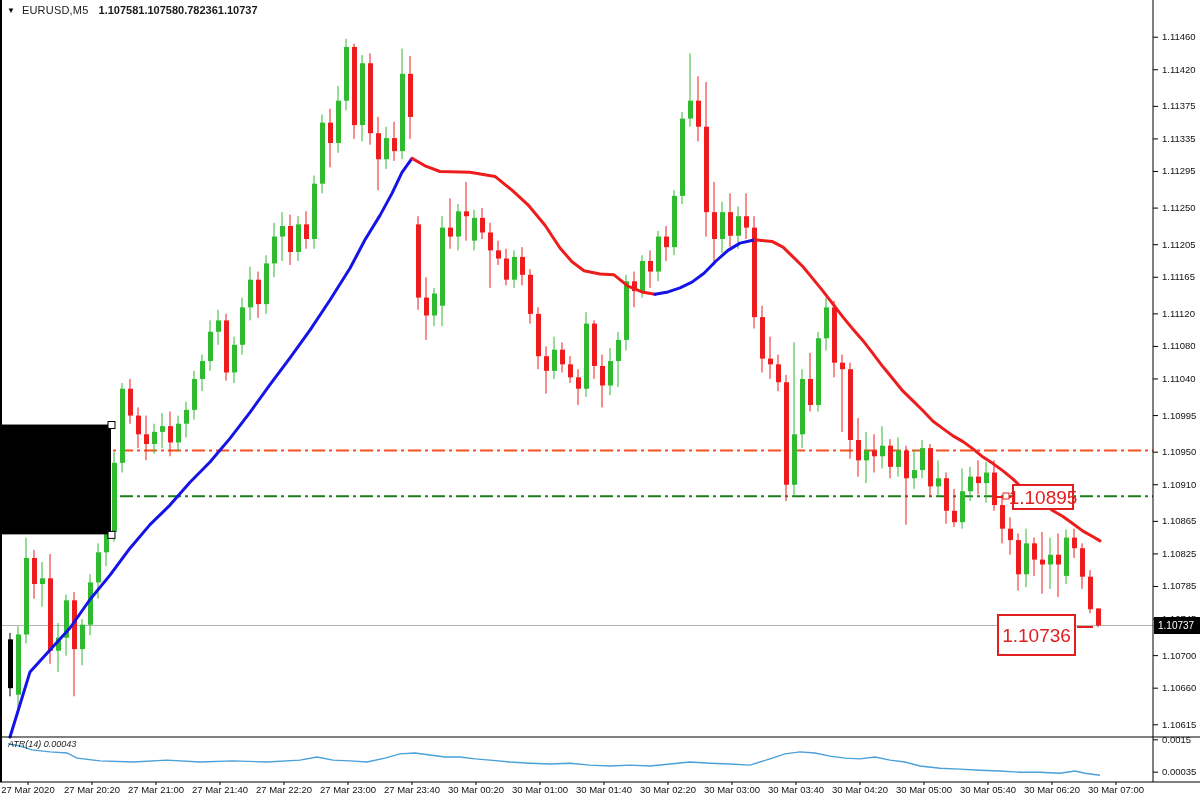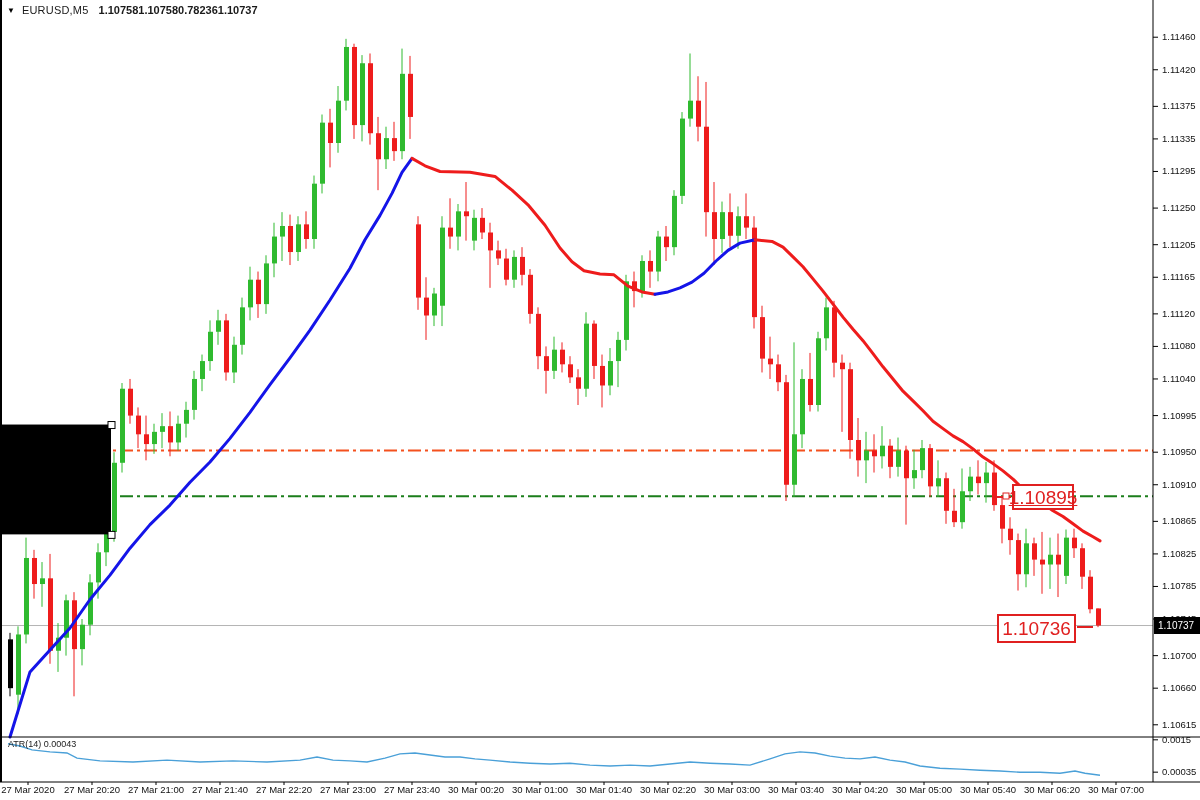--- a/index.html
+++ b/index.html
@@ -7,26 +7,26 @@
        font-family:"Liberation Sans",sans-serif;}
   #chart-svg{position:absolute;left:0;top:0;z-index:1;}
   .hdr{position:absolute;left:7px;top:4px;z-index:3;display:flex;align-items:center;
        font-size:11px;color:#1a1a1a;}
   .hdr .tri{font-size:8px;margin-right:7px;color:#000;}
   .hdr .sym{font-weight:400;margin-right:10px;letter-spacing:0.2px;}
   .hdr .q{font-weight:700;}
   .price-box{position:absolute;z-index:3;box-sizing:border-box;border:2px solid #e02020;
        background:#fff;color:#e02020;font-size:19px;font-weight:400;
        display:flex;align-items:center;justify-content:center;line-height:1;}
-  #box-upper{left:1012px;top:484px;width:62px;height:26px;text-decoration:underline;}
-  #box-lower{left:997px;top:614px;width:79px;height:29px;text-align:right;}
+  #box-upper{left:1012px;top:484px;width:62px;height:26px;}
+  #box-lower{left:997px;top:614px;width:79px;height:42px;text-align:right;}
   #axis-tag{position:absolute;z-index:3;left:1154px;top:617px;width:46px;height:17px;
        background:#000;color:#fff;font-size:10px;display:flex;align-items:center;
        padding-left:4px;box-sizing:border-box;}
-  .atr-label{position:absolute;z-index:3;left:8px;top:739px;font-size:9px;color:#222;}
+  .atr-label{position:absolute;z-index:3;left:8px;top:739px;font-size:9px;color:#222;font-style:italic;}
 </style>
 </head>
 <body>
 
 <div id="app">
   <svg id="chart-svg" width="1200" height="800">
       <line x1="0" y1="450.572571428568" x2="1153" y2="450.572571428568" stroke="#f4511e" stroke-width="2" stroke-dasharray="13 4 3 4"></line>
       <line x1="0" y1="496.14057142857837" x2="1153" y2="496.14057142857837" stroke="#1b7e1b" stroke-width="2" stroke-dasharray="13 4 3 4"></line>
       <line x1="0" y1="625.521142857151" x2="1153" y2="625.521142857151" stroke="#b4b4b4" stroke-width="1"></line>
       <line x1="10" y1="632.8445714285734" x2="10" y2="696.3142857142893" stroke="#000000" stroke-width="1"></line>

